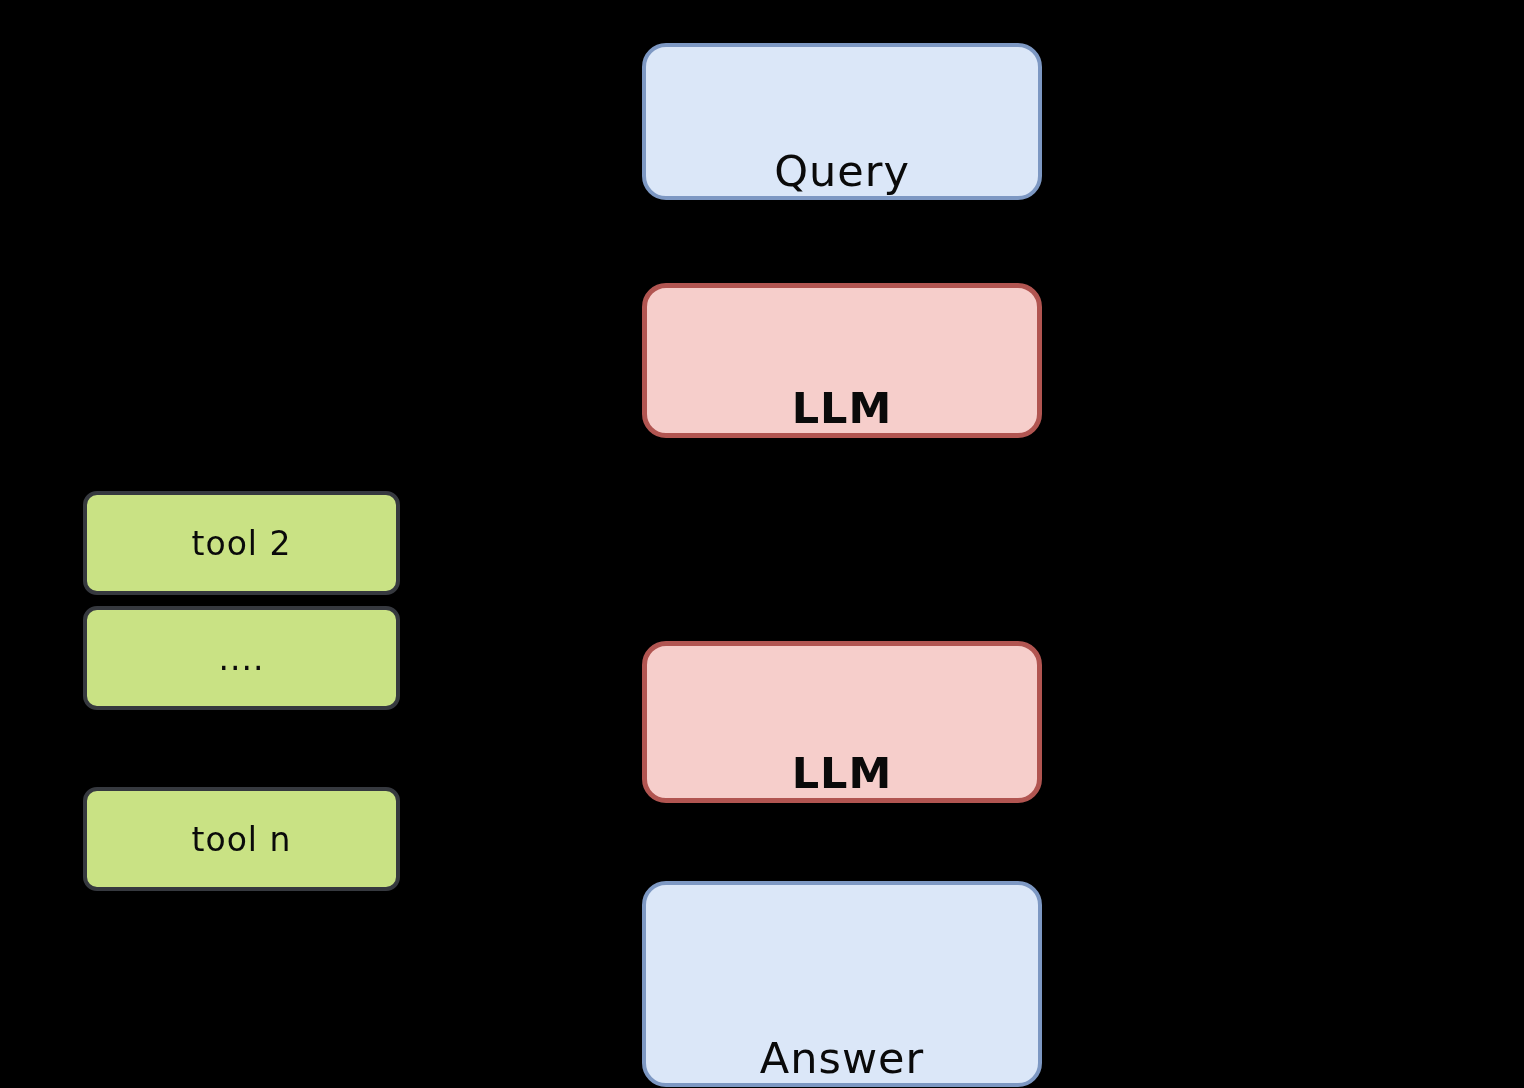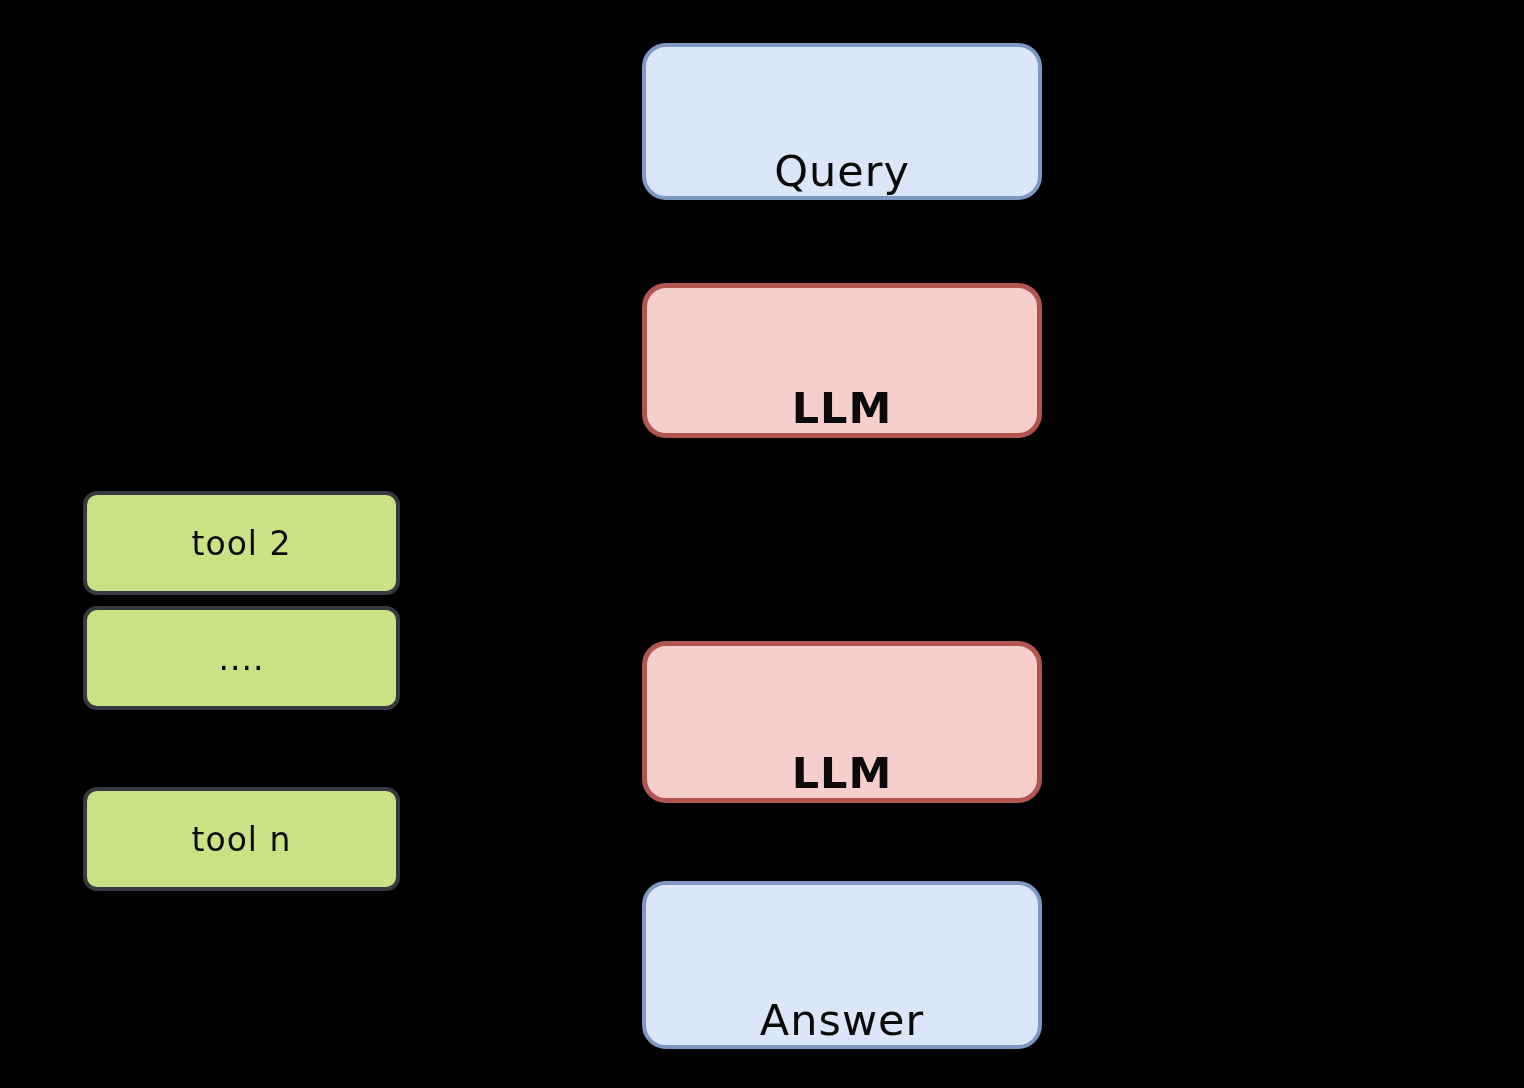--- a/index.html
+++ b/index.html
@@ -56,21 +56,21 @@
     border: 4px solid var(--io-border, #7d98c3);
   }
   .llm {
     background: var(--llm-fill, #f6cecb);
     border: 5px solid var(--llm-border, #b15551);
     font-weight: bold;
   }
   .q    { top: 43px;  height: 157px; }
   .llm1 { top: 283px; height: 155px; }
   .llm2 { top: 641px; height: 162px; }
-  .ans  { top: 881px; height: 168px; }
+  .ans  { top: 881px; height: 206px; }
   .t1 { top: 294px; }
   .t2 { top: 463px; margin-top: 28px; }
   .t3 { top: 606px; }
   .t4 { top: 763px; margin-top: 24px; }
 </style>
 </head>
 <body>
 
 <div class="canvas">
 

